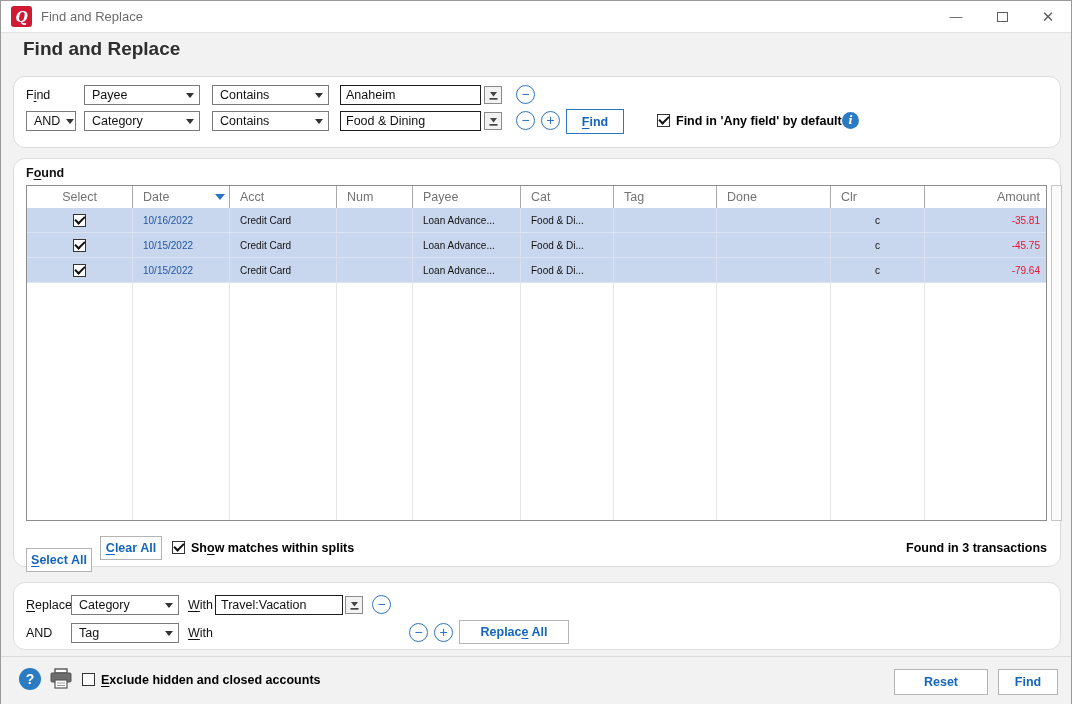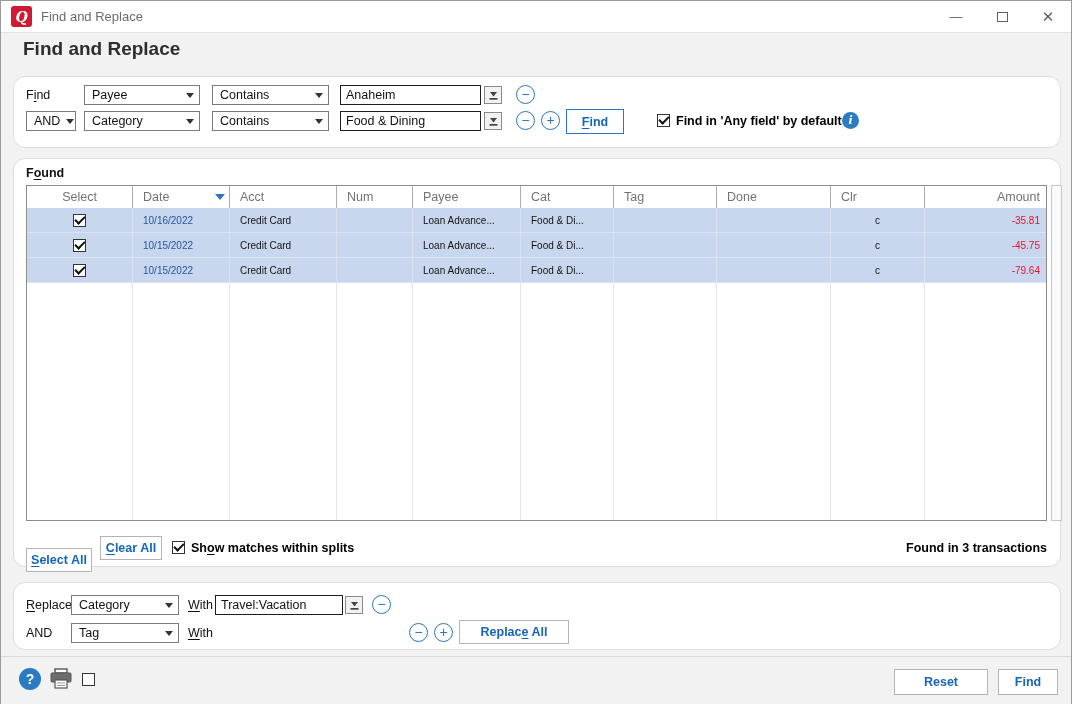--- a/index.html
+++ b/index.html
@@ -263,17 +263,18 @@
     <div class="printer-ic abs" style="left:48px; top:11px;">
       <svg width="24" height="22" viewBox="0 0 24 22">
         <rect x="6" y="1" width="12" height="4" fill="#fff" stroke="#555" stroke-width="1.4"></rect>
         <rect x="2" y="5" width="20" height="9" rx="1" fill="#6e6e6e" stroke="#555"></rect>
         <rect x="6" y="12" width="12" height="8" fill="#fff" stroke="#555" stroke-width="1.2"></rect>
         <line x1="8" y1="15" x2="16" y2="15" stroke="#999" stroke-width="1"></line>
         <line x1="8" y1="17.5" x2="16" y2="17.5" stroke="#999" stroke-width="1"></line>
       </svg>
     </div>
     <div class="checkbox abs" style="left:81px; top:16px;"></div>
+    <span class="cb-lbl abs" style="left:100px; top:16px;"><span></span><u>E</u><span>xclude hidden and closed accounts</span></span>
     <div class="btn abs" style="left:893px; top:12px; width:94px; height:26px;">Reset</div>
     <div class="btn abs" style="left:997px; top:12px; width:60px; height:26px;">Find</div>
   </div>
 
 </div>
 
 </body></html>

